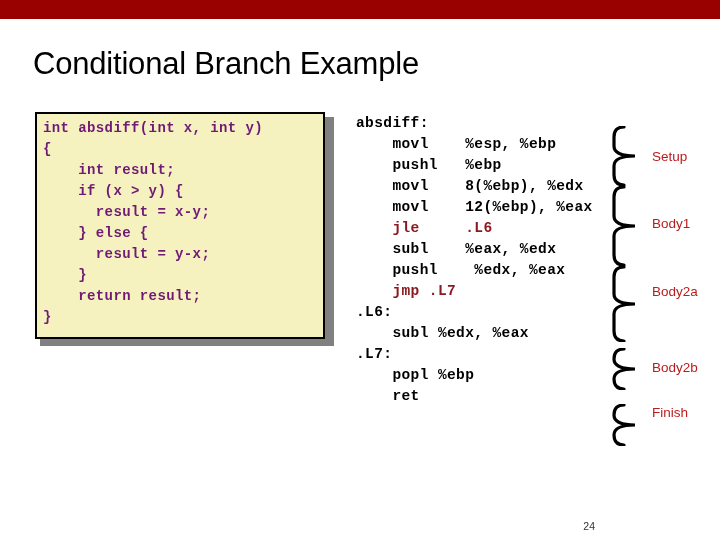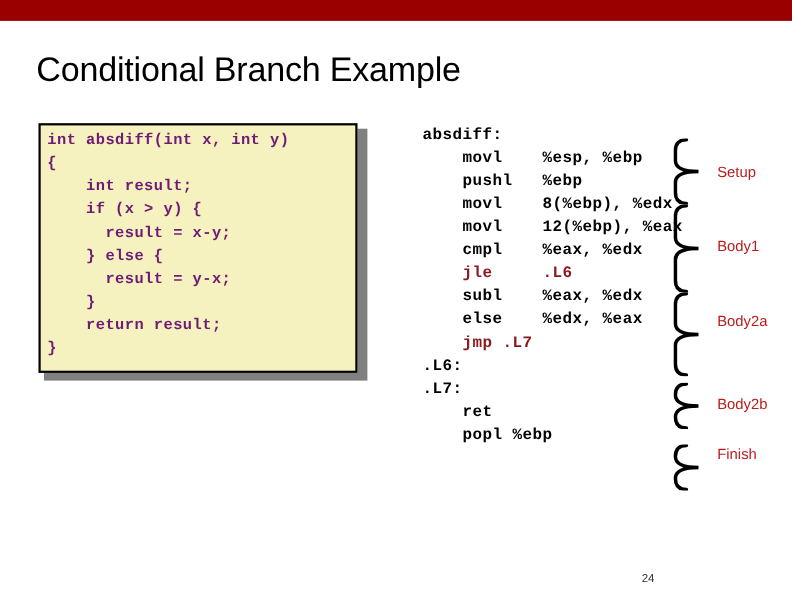--- a/index.html
+++ b/index.html
@@ -77,21 +77,20 @@
   
   #asm-block {
     position: absolute;
     left: 356px;
     top: 113px;
     font-family: "Liberation Mono", "DejaVu Sans Mono", monospace;
     font-size: 14.5px;
     font-weight: bold;
     color: #000000;
     letter-spacing: 0.4px;
-    margin-left: 28px;
   }
   .asm-line {
     height: 21px;
     line-height: 21px;
     white-space: pre;
   }
   .asm-line.jump {
     color: #8b1a20;
   }
 
@@ -145,29 +144,29 @@
     return result;
 }</div>
   </div>
 
   <div id="asm-block">
       <div class="asm-line">absdiff:</div>
       <div class="asm-line">    movl    %esp, %ebp</div>
       <div class="asm-line">    pushl   %ebp</div>
       <div class="asm-line">    movl    8(%ebp), %edx</div>
       <div class="asm-line">    movl    12(%ebp), %eax</div>
-      <div class="asm-line">    cmpl    %eax, %edx</div>
       <div class="asm-line jump">    jle     .L6</div>
       <div class="asm-line">    subl    %eax, %edx</div>
-      <div class="asm-line">    else    %edx, %eax</div>
+      <div class="asm-line">    pushl    %edx, %eax</div>
       <div class="asm-line jump">    jmp .L7</div>
       <div class="asm-line">.L6:</div>
+      <div class="asm-line">    subl %edx, %eax</div>
       <div class="asm-line">.L7:</div>
+      <div class="asm-line">    popl %ebp</div>
       <div class="asm-line">    ret</div>
-      <div class="asm-line">    popl %ebp</div>
     </div>
 
   <div id="annotation-layer">
       <div class="brace-group" style="left: 612px; top: 126px;">
         <div class="brace"><svg width="26" height="60" viewBox="0 0 26 60">
             <path d="M 12 1 Q 2 1 2 11 L 2 20 Q 2 30 23 30 Q 2 30 2 40 L 2 49 Q 2 59 12 59" fill="none" stroke="#000000" stroke-width="3.2" stroke-linecap="round"></path>
           </svg></div>
       </div>
       <div class="brace-label" style="left: 652px; top: 149px;">Setup</div>
       <div class="brace-group" style="left: 612px; top: 186px;">

